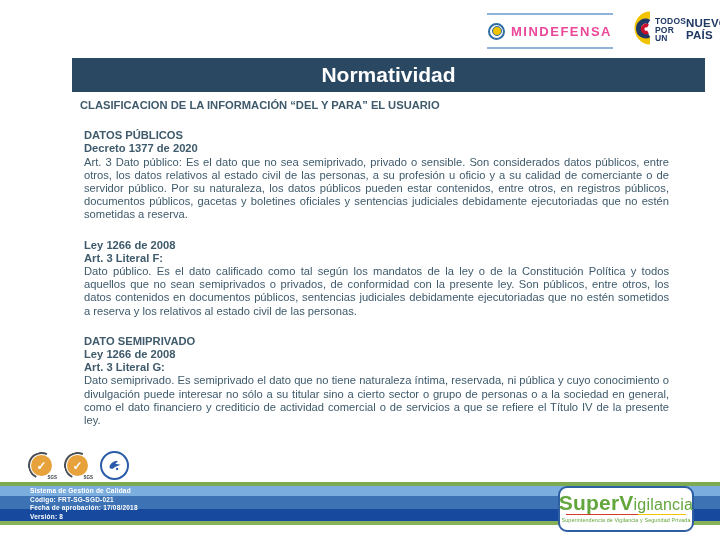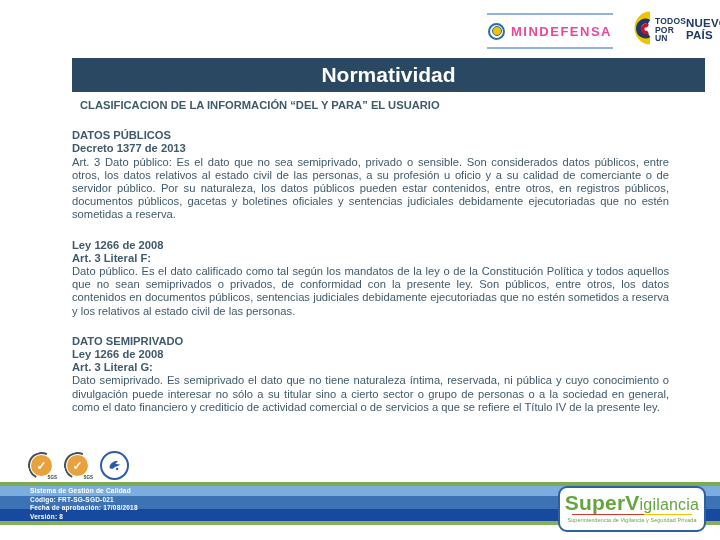--- a/index.html
+++ b/index.html
@@ -32,21 +32,21 @@
     display:flex;align-items:center;justify-content:center;
   }
   .banner-title{color:#ffffff;font-size:21px;font-weight:bold;}
 
   
   .content{
     position:absolute;left:72px;top:99px;width:597px;color:#3e5a6b;
     font-size:11.2px;line-height:13.2px;
   }
   .subtitle{font-weight:bold;margin:0 0 17px 8px;}
-  .section{margin:0 0 17px 0;}
+  .section{margin:0 0 17px 12px;}
   .sec-head{font-weight:bold;}
   .sec-body{text-align:justify;}
 
   
   .seals{position:absolute;left:28px;top:451px;display:flex;align-items:center;gap:9px;}
   .seal-sgs{position:relative;width:27px;height:27px;}
   .seal-ring{position:absolute;inset:0;border-radius:50%;
     border:2px solid transparent;border-left-color:#4a4f54;border-top-color:#4a4f54;
     transform:rotate(-20deg);box-sizing:border-box;}
   .seal-core{position:absolute;left:3px;top:3px;width:21px;height:21px;border-radius:50%;
@@ -64,21 +64,21 @@
   .s-mid{height:13px;background:#3d73b4;}
   .s-dark{height:12px;background:#174a9e;}
   .s-green2{height:4px;background:#86b158;}
 
   .footer-text{
     position:absolute;left:30px;top:487px;color:#ffffff;
     font-size:6.5px;line-height:8.6px;font-weight:bold;letter-spacing:.2px;
   }
 
   .supervigilancia{
-    position:absolute;left:558px;top:486px;width:148px;height:46px;
+    position:absolute;left:558px;top:486px;width:136px;height:46px;
     background:#ffffff;border:2px solid #2e5fa3;border-radius:9px;box-sizing:border-box;
     display:flex;flex-direction:column;align-items:center;justify-content:center;
   }
   .sv-wordmark{color:#63a63d;font-size:16px;line-height:16px;letter-spacing:.2px;}
   .sv-wordmark .big{font-size:21px;font-weight:bold;}
   .sv-divider{width:120px;height:1.5px;margin:1px 0 2px 0;
     background:linear-gradient(to right,#d43a2a 0%,#d43a2a 60%,#f2c400 60%,#f2c400 100%);}
   .sv-sub{color:#63a63d;font-size:5.4px;letter-spacing:.1px;}
 </style>
 </head>
@@ -110,21 +110,21 @@
 
   <div class="banner">
     <span class="banner-title">Normatividad</span>
   </div>
 
   <div class="content">
     <p class="subtitle">CLASIFICACION DE LA INFORMACIÓN “DEL Y PARA” EL USUARIO</p>
 
     <div class="section">
       <div class="sec-head">DATOS PÚBLICOS</div>
-      <div class="sec-head">Decreto 1377 de 2013</div>
+      <div class="sec-head">Decreto 1377 de 2020</div>
       <div class="sec-body">Art. 3 Dato público: Es el dato que no sea semiprivado, privado o sensible. Son considerados datos públicos, entre otros, los datos relativos al estado civil de las personas, a su profesión u oficio y a su calidad de comerciante o de servidor público. Por su naturaleza, los datos públicos pueden estar contenidos, entre otros, en registros públicos, documentos públicos, gacetas y boletines oficiales y sentencias judiciales debidamente ejecutoriadas que no estén sometidas a reserva.</div>
     </div>
 
     <div class="section">
       <div class="sec-head">Ley 1266 de 2008</div>
       <div class="sec-head">Art. 3 Literal F:</div>
       <div class="sec-body">Dato público. Es el dato calificado como tal según los mandatos de la ley o de la Constitución Política y todos aquellos que no sean semiprivados o privados, de conformidad con la presente ley. Son públicos, entre otros, los datos contenidos en documentos públicos, sentencias judiciales debidamente ejecutoriadas que no estén sometidos a reserva y los relativos al estado civil de las personas.</div>
     </div>
 
     <div class="section">

